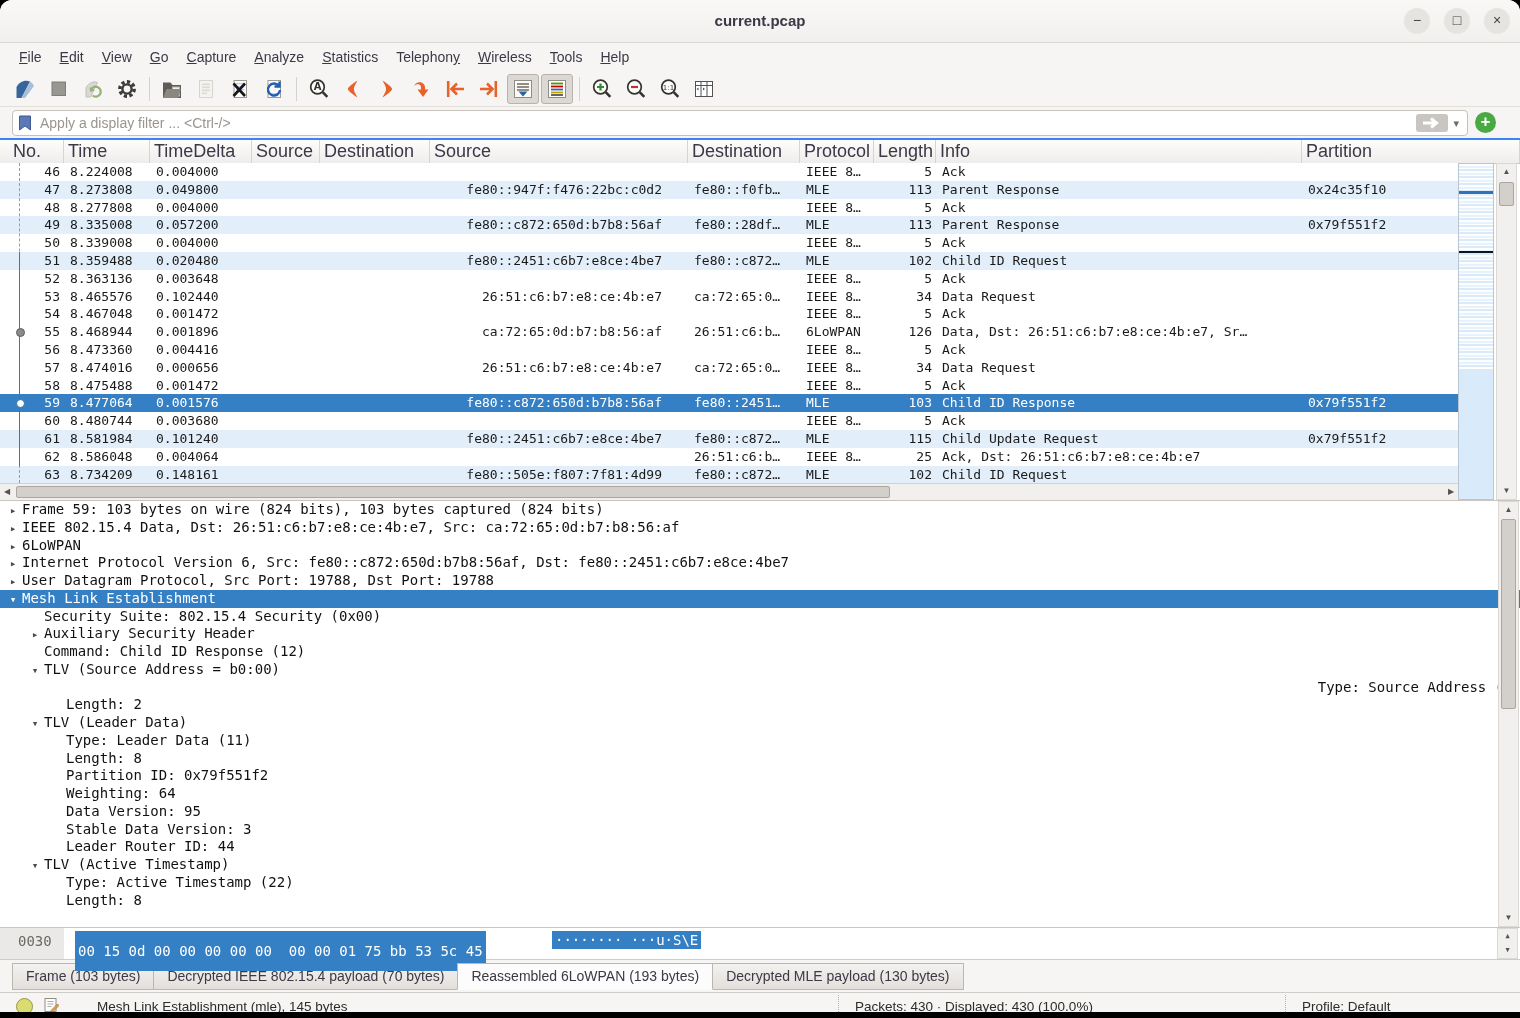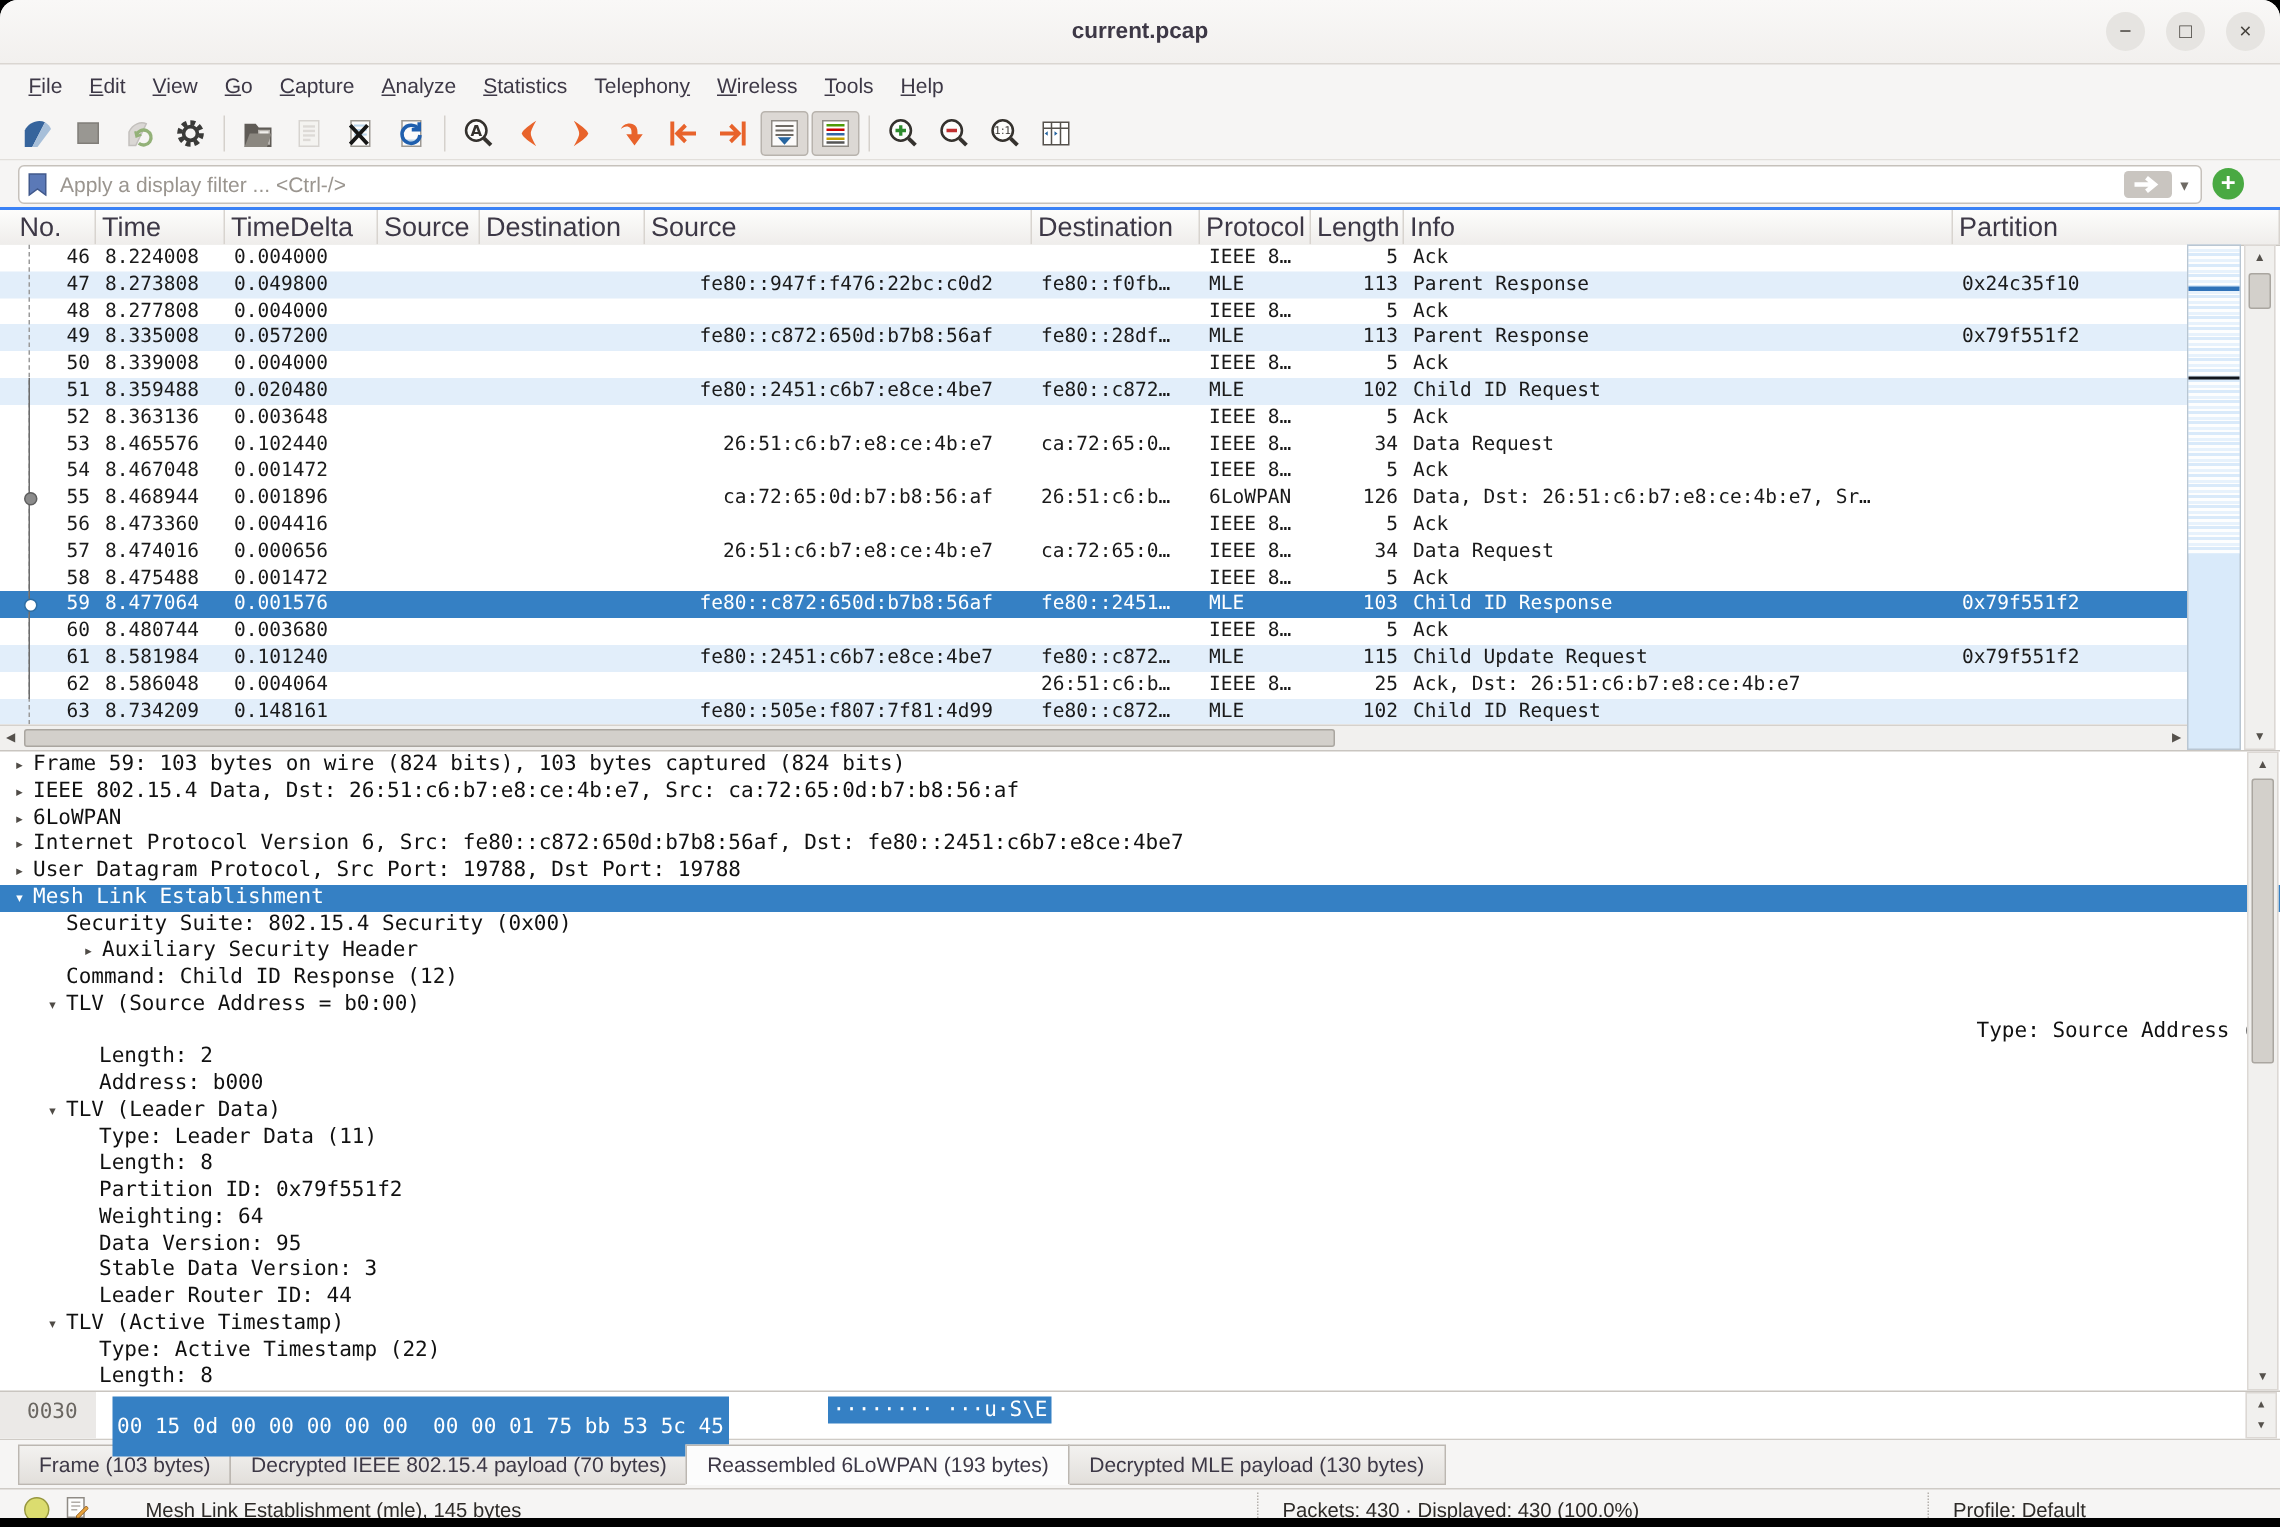--- a/index.html
+++ b/index.html
@@ -564,26 +564,25 @@
 
   <div class="details">
     <div id="dlines">
         <div class="dline" style="padding-left: 4px;"><span class="dexp">▸</span><span>Frame 59: 103 bytes on wire (824 bits), 103 bytes captured (824 bits)</span></div>
         <div class="dline" style="padding-left: 4px;"><span class="dexp">▸</span><span>IEEE 802.15.4 Data, Dst: 26:51:c6:b7:e8:ce:4b:e7, Src: ca:72:65:0d:b7:b8:56:af</span></div>
         <div class="dline" style="padding-left: 4px;"><span class="dexp">▸</span><span>6LoWPAN</span></div>
         <div class="dline" style="padding-left: 4px;"><span class="dexp">▸</span><span>Internet Protocol Version 6, Src: fe80::c872:650d:b7b8:56af, Dst: fe80::2451:c6b7:e8ce:4be7</span></div>
         <div class="dline" style="padding-left: 4px;"><span class="dexp">▸</span><span>User Datagram Protocol, Src Port: 19788, Dst Port: 19788</span></div>
         <div class="dline sel" style="padding-left: 4px;"><span class="dexp">▾</span><span>Mesh Link Establishment</span></div>
         <div class="dline" style="padding-left: 26px;"><span class="dexp"></span><span>Security Suite: 802.15.4 Security (0x00)</span></div>
-        <div class="dline" style="padding-left: 26px; margin-left: 24px;"><span class="dexp">▸</span><span>Auxiliary Security Header</span></div>
+        <div class="dline" style="padding-left: 26px;"><span class="dexp">▸</span><span>Auxiliary Security Header</span></div>
         <div class="dline" style="padding-left: 26px;"><span class="dexp"></span><span>Command: Child ID Response (12)</span></div>
         <div class="dline" style="padding-left: 26px;"><span class="dexp">▾</span><span>TLV (Source Address = b0:00)</span></div>
         <div class="dline" style=" text-align: right;"><span class="dexp"></span><span>Type: Source Address (0)</span></div>
         <div class="dline" style="padding-left: 48px;"><span class="dexp"></span><span>Length: 2</span></div>
-        <div class="dline" style="padding-left: 48px;"><span class="dexp"></span><span>Address: b000</span></div>
         <div class="dline" style="padding-left: 26px;"><span class="dexp">▾</span><span>TLV (Leader Data)</span></div>
         <div class="dline" style="padding-left: 48px;"><span class="dexp"></span><span>Type: Leader Data (11)</span></div>
         <div class="dline" style="padding-left: 48px;"><span class="dexp"></span><span>Length: 8</span></div>
         <div class="dline" style="padding-left: 48px;"><span class="dexp"></span><span>Partition ID: 0x79f551f2</span></div>
         <div class="dline" style="padding-left: 48px;"><span class="dexp"></span><span>Weighting: 64</span></div>
         <div class="dline" style="padding-left: 48px;"><span class="dexp"></span><span>Data Version: 95</span></div>
         <div class="dline" style="padding-left: 48px;"><span class="dexp"></span><span>Stable Data Version: 3</span></div>
         <div class="dline" style="padding-left: 48px;"><span class="dexp"></span><span>Leader Router ID: 44</span></div>
         <div class="dline" style="padding-left: 26px;"><span class="dexp">▾</span><span>TLV (Active Timestamp)</span></div>
         <div class="dline" style="padding-left: 48px;"><span class="dexp"></span><span>Type: Active Timestamp (22)</span></div>

